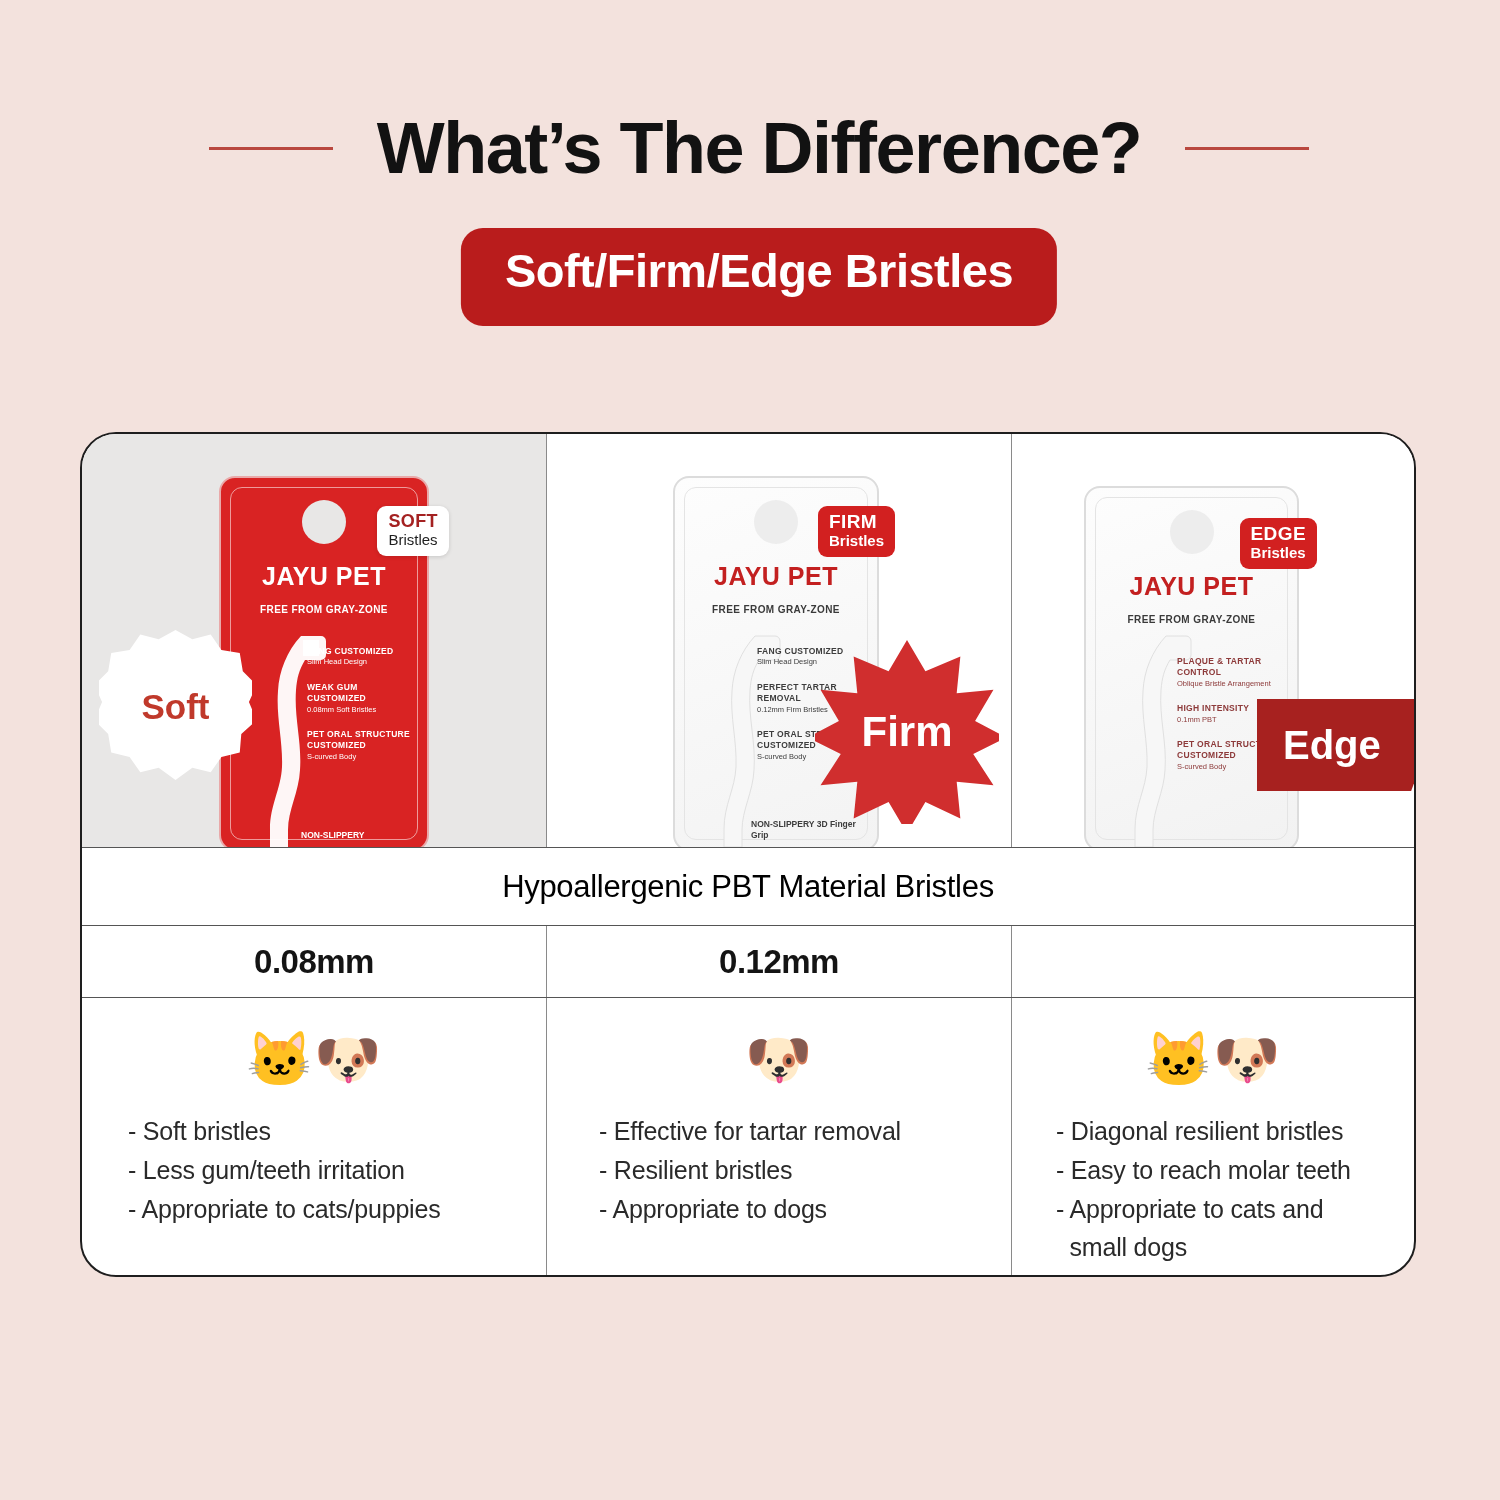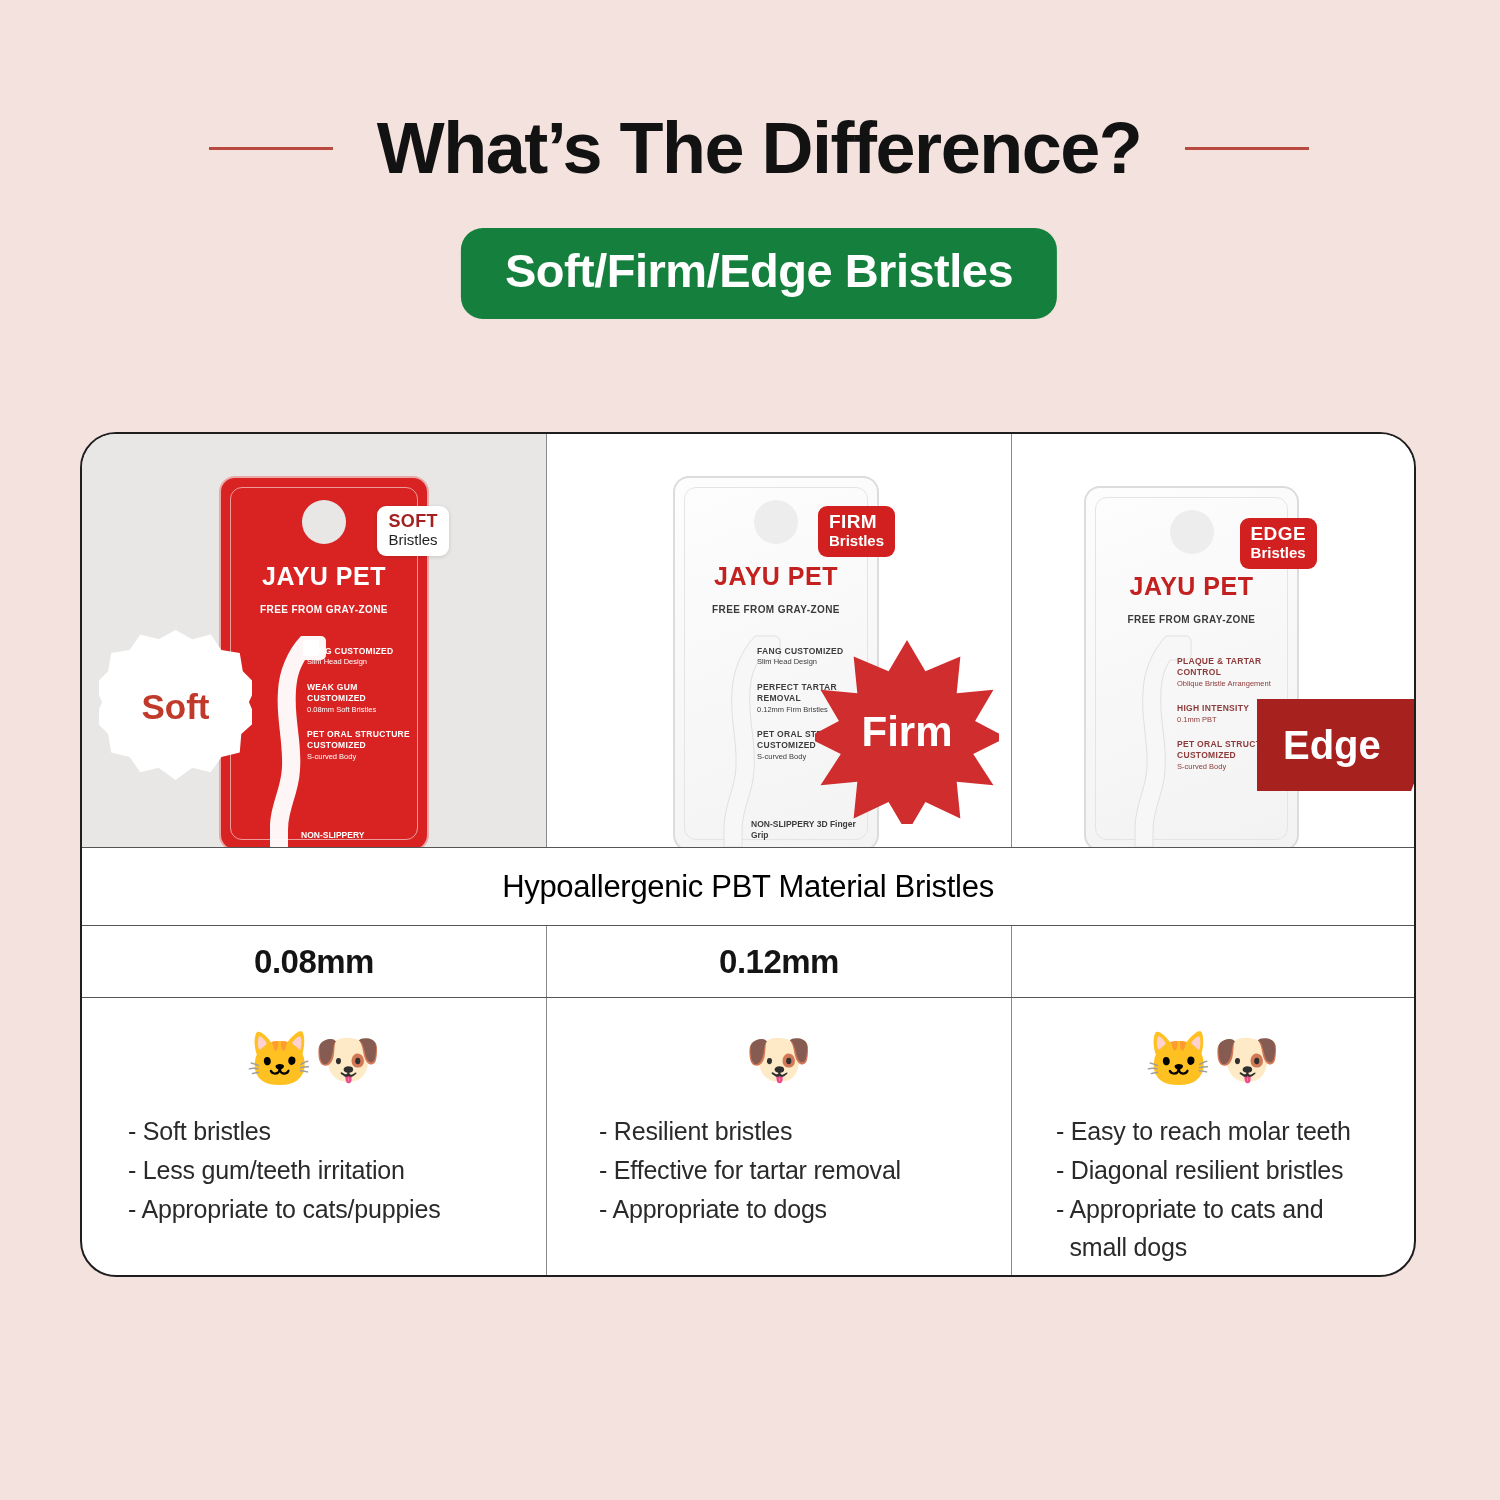--- a/index.html
+++ b/index.html
@@ -17,23 +17,23 @@
     position:absolute; top:98px; left:0; width:1500px; height:100px;
     display:flex; align-items:center; justify-content:center; gap:44px;
   }
   .title-rule { width:124px; height:3px; background:#B9483F; }
   .page-title {
     font-size:72px; font-weight:bold; color:#121212;
     letter-spacing:-1.5px; white-space:nowrap; line-height:1;
   }
   .subtitle-pill {
     position:absolute; top:228px; left:50%; transform:translateX(-50%);
-    background:#15803d; color:#FFFFFF;
+    background:#b91c1c; color:#FFFFFF;
     font-size:47px; font-weight:bold; letter-spacing:-0.5px;
-    padding:15px 44px 21px; border-radius:22px; white-space:nowrap;
+    padding:15px 44px 28px; border-radius:22px; white-space:nowrap;
   }
 
   
   .card {
     position:absolute; left:80px; top:432px; width:1336px; height:845px;
     border:2px solid #1E1E1E; border-radius:36px; background:#FFFFFF;
     overflow:hidden;
   }
 
   
@@ -321,29 +321,29 @@
       <div class="bullets">
         <div class="bullet b1">- Soft bristles</div>
         <div class="bullet b1">- Less gum/teeth irritation</div>
         <div class="bullet b1">- Appropriate to cats/puppies</div>
       </div>
     </div>
 
     <div class="dt-cell c2">
       <div class="emoji-wrap">🐶</div>
       <div class="bullets">
+        <div class="bullet b2">- Effective for tartar removal</div>
         <div class="bullet b2">- Resilient bristles</div>
-        <div class="bullet b2">- Effective for tartar removal</div>
         <div class="bullet b2">- Appropriate to dogs</div>
       </div>
     </div>
 
     <div class="dt-cell c3">
       <div class="emoji-wrap">🐱🐶</div>
       <div class="bullets">
+        <div class="bullet b3">- Diagonal resilient bristles</div>
         <div class="bullet b3">- Easy to reach molar teeth</div>
-        <div class="bullet b3">- Diagonal resilient bristles</div>
         <div class="bullet b3">- Appropriate to cats and
   small dogs</div>
       </div>
     </div>
   </div>
 </div>
 
 </body></html>

